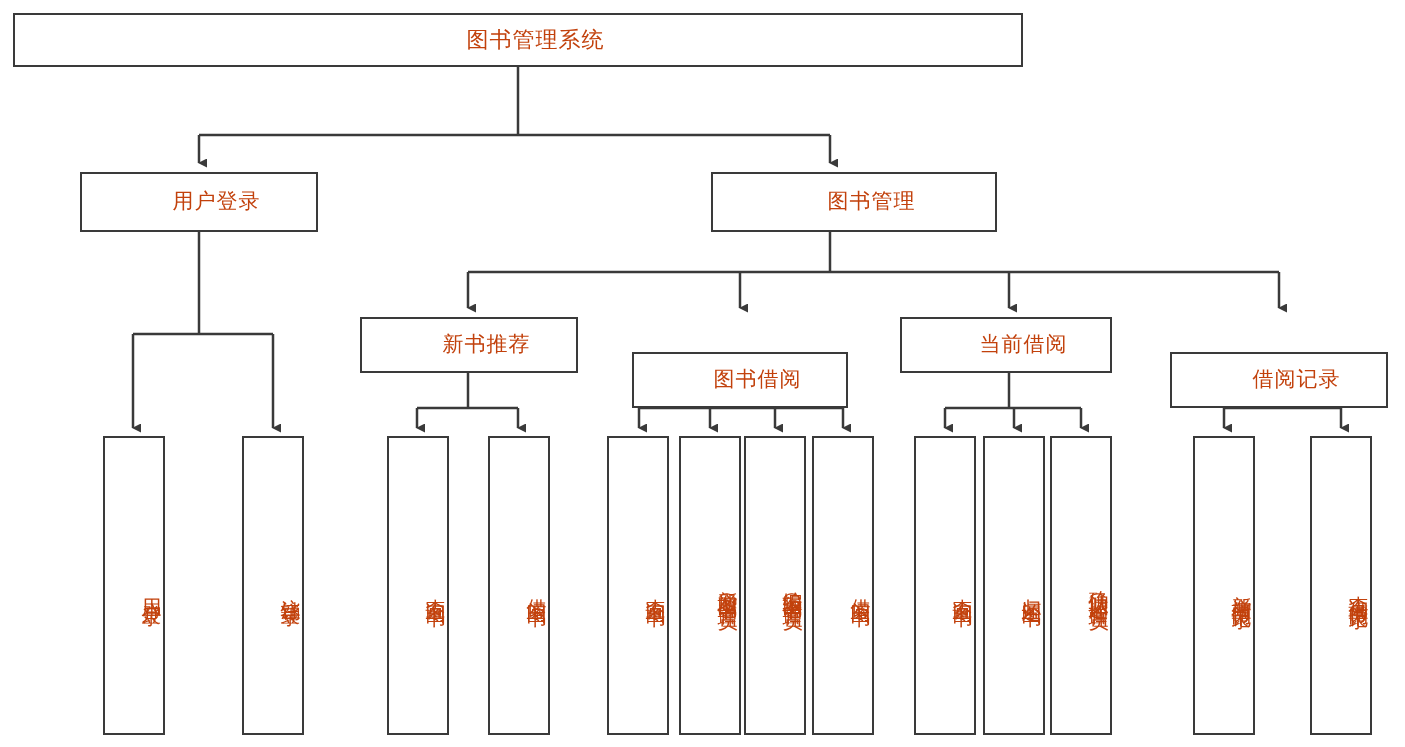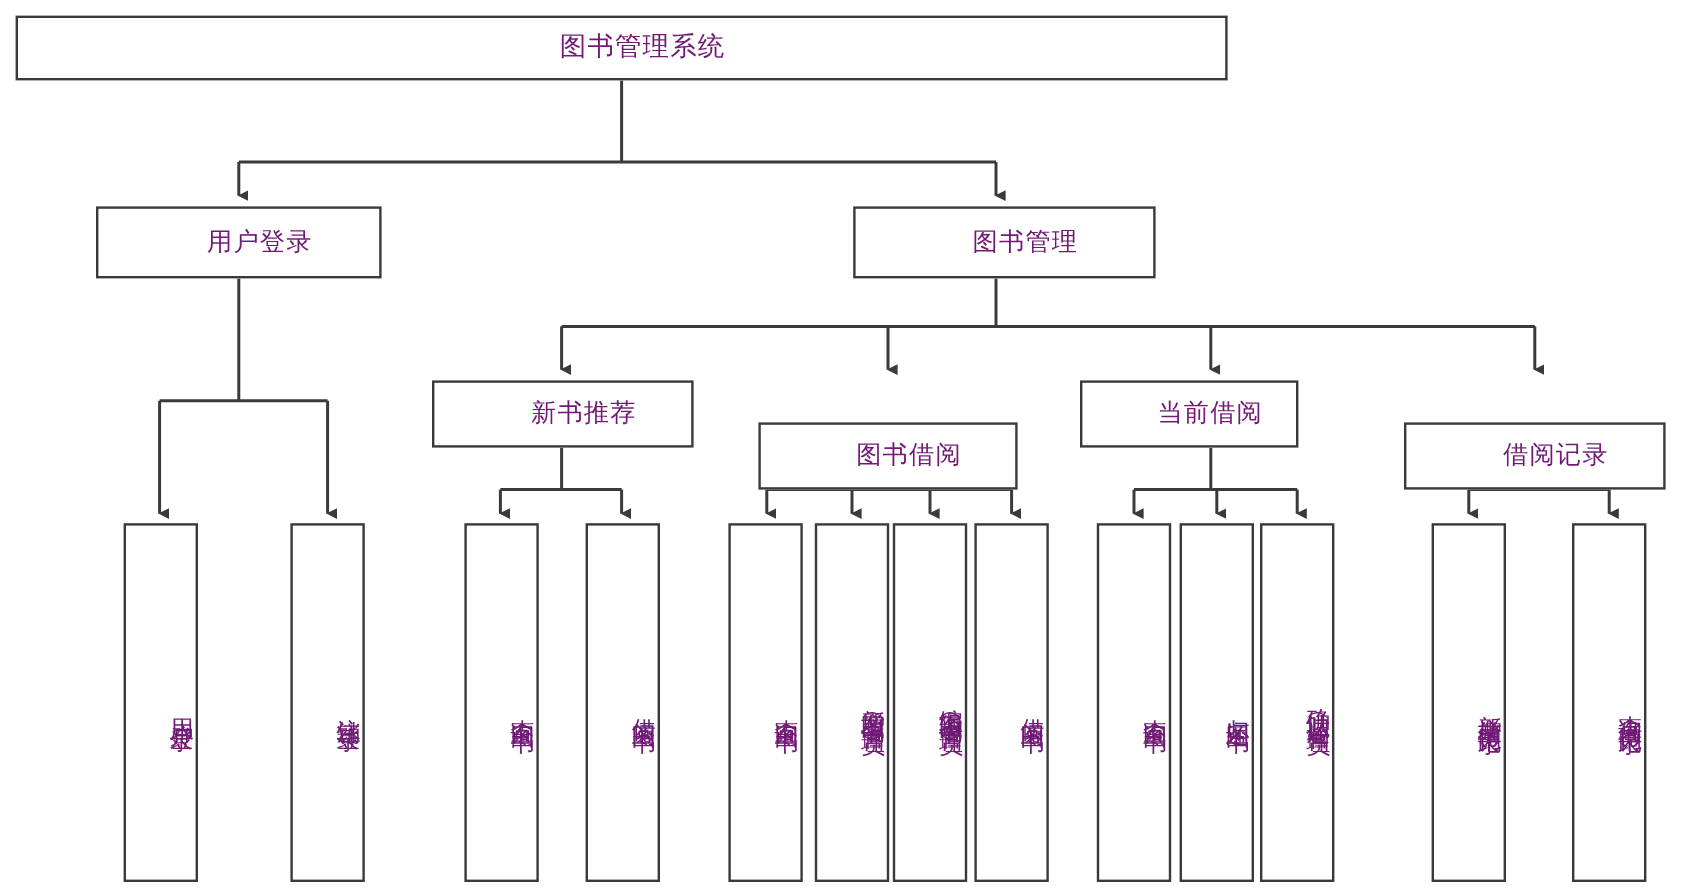--- a/index.html
+++ b/index.html
@@ -18,21 +18,21 @@
     overflow: hidden;
   }
   .node {
     position: absolute;
     box-sizing: border-box;
     border: 2.5px solid #3a3a3a;
     background: #ffffff;
     display: flex;
     align-items: center;
     justify-content: center;
-    color: #701a75;
+    color: #c2410c;
     padding-left: 35px;
   }
   .node.horiz {
     font-size: 21px;
     letter-spacing: 1px;
     line-height: 1.2;
   }
   .node.root {
     font-size: 22px;
   }
@@ -124,31 +124,31 @@
     </g>
   </svg>
 
   <div class="node horiz root" style="left:13px; top:13px; width:1010px; height:54px;">
     <span>图书管理系统</span>
   </div>
 
   <div class="node horiz" style="left:80px; top:172px; width:238px; height:60px;">
     <span>用户登录</span>
   </div>
-  <div class="node horiz" style="left:711px; top:172px; width:252px; height:60px;">
+  <div class="node horiz" style="left:711px; top:172px; width:286px; height:60px;">
     <span>图书管理</span>
   </div>
 
   <div class="node horiz" style="left:360px; top:317px; width:218px; height:56px;">
     <span>新书推荐</span>
   </div>
   <div class="node horiz" style="left:632px; top:317px; width:216px; height:56px;margin-top:35px;">
     <span>图书借阅</span>
   </div>
-  <div class="node horiz" style="left:900px; top:317px; width:182px; height:56px;">
+  <div class="node horiz" style="left:900px; top:317px; width:212px; height:56px;">
     <span>当前借阅</span>
   </div>
   <div class="node horiz" style="left:1170px; top:317px; width:218px; height:56px;margin-top:35px;">
     <span>借阅记录</span>
   </div>
 
   <div class="node leaf" style="left:103px; top:436px; width:62px; height:299px;">
     <span class="leaf-text">用户登录</span>
   </div>
   <div class="node leaf" style="left:242px; top:436px; width:62px; height:299px;">

